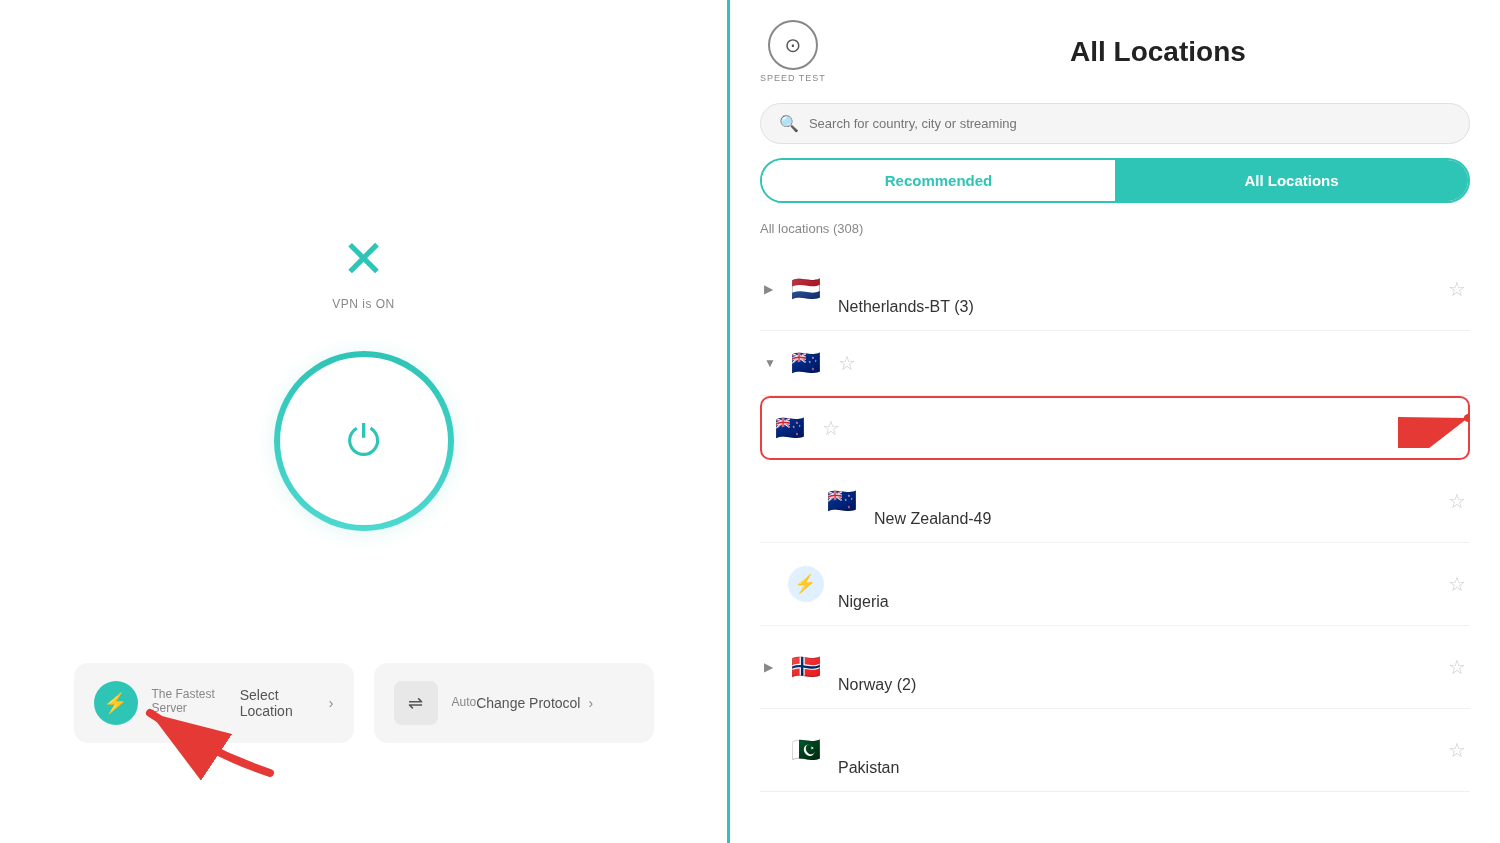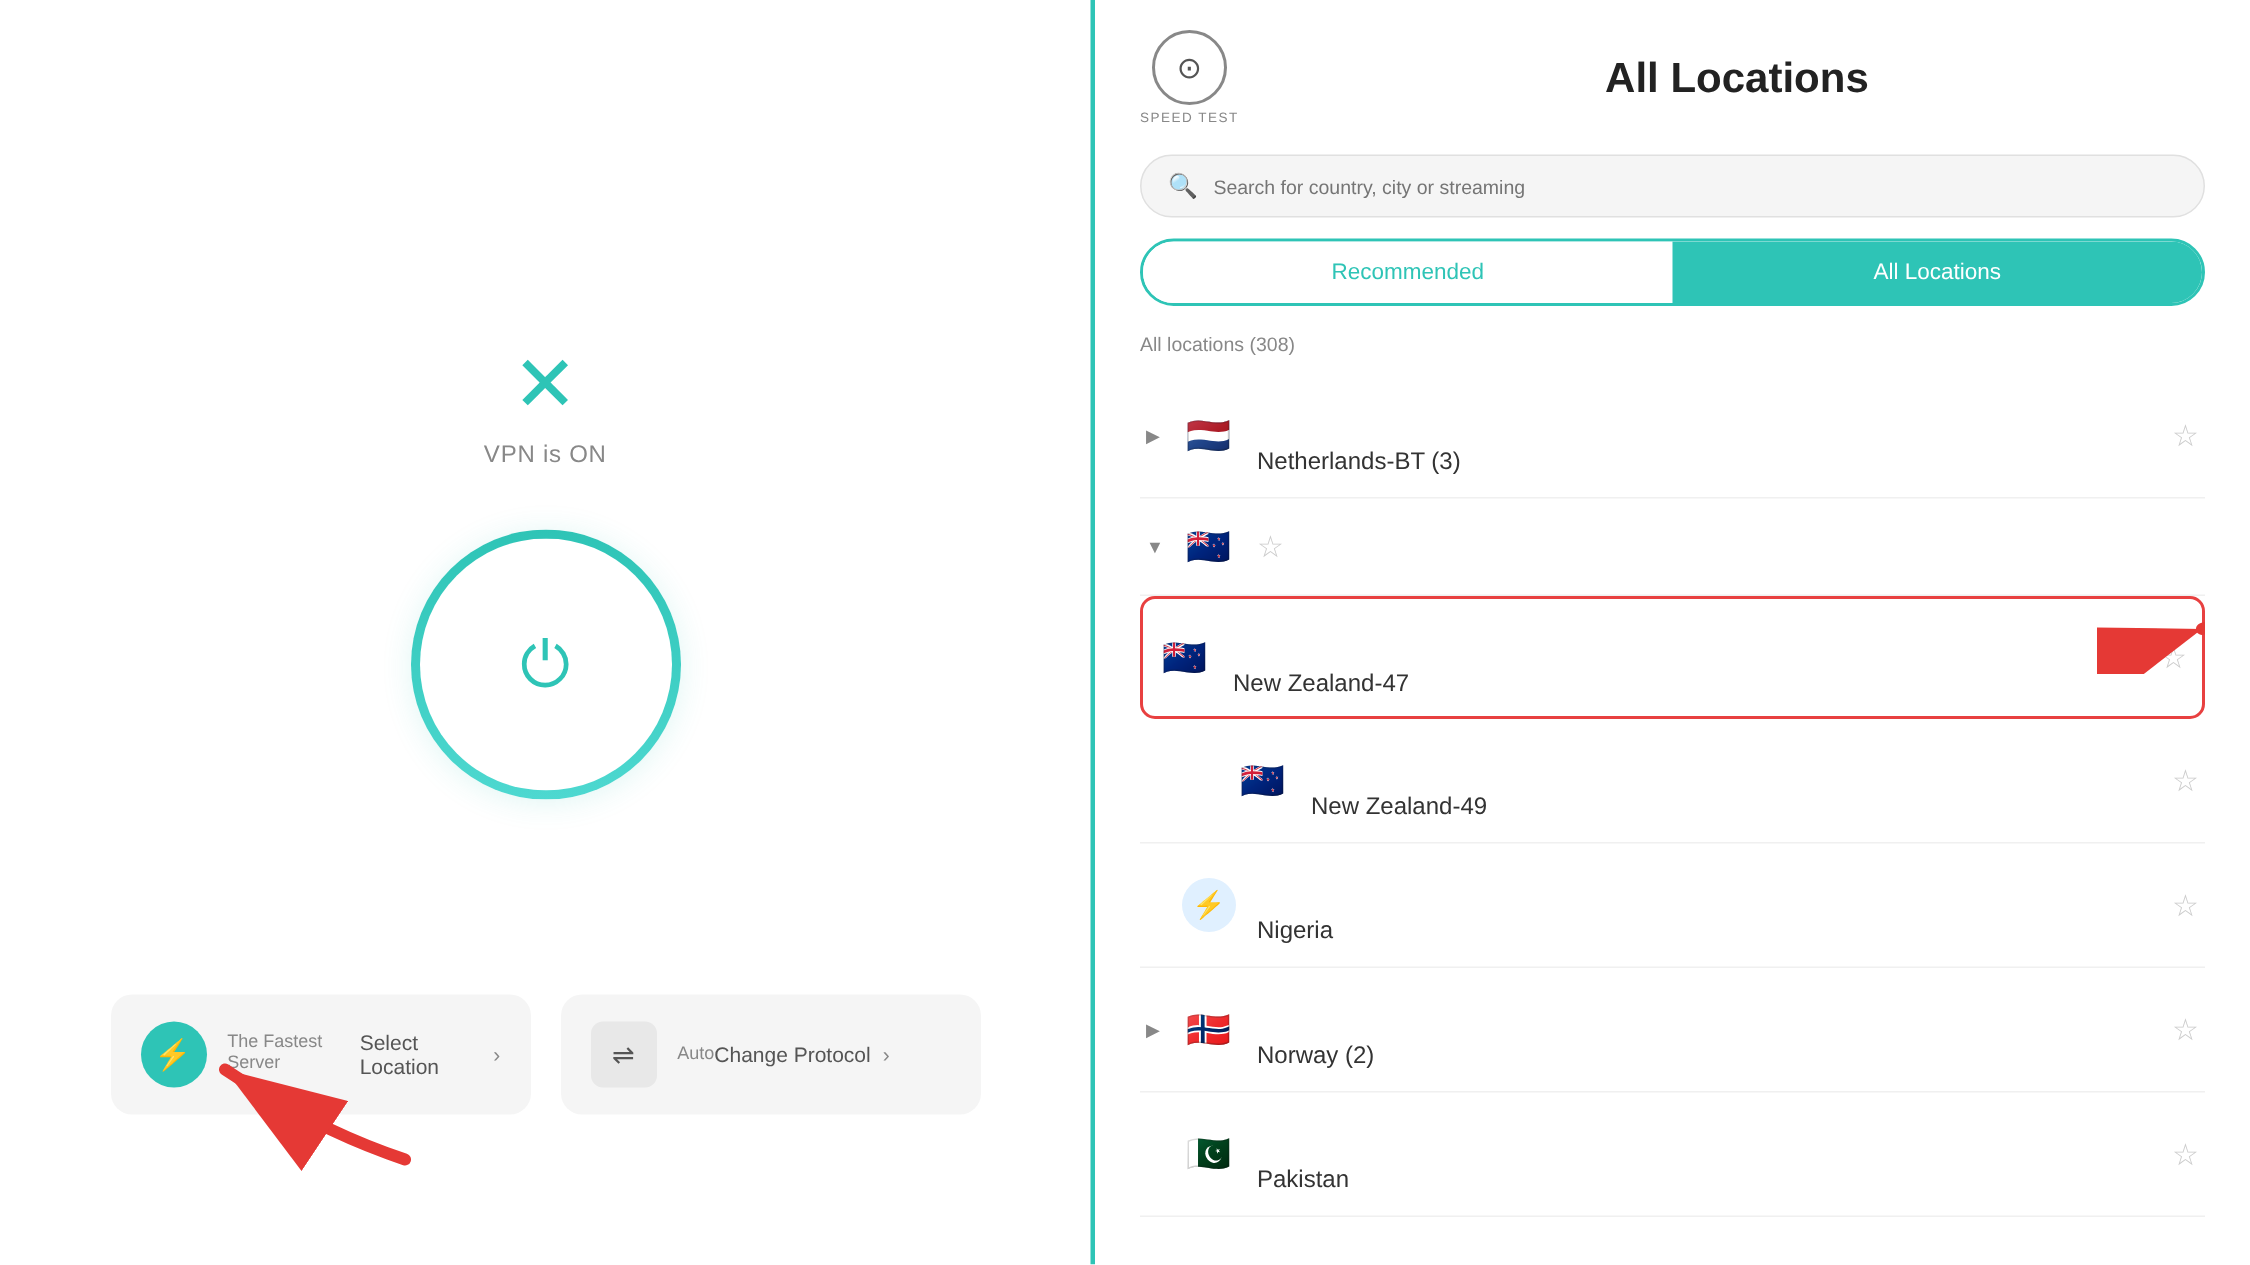--- a/index.html
+++ b/index.html
@@ -28,21 +28,21 @@
     .vpn-close-icon {
       color: #2ec4b6;
       font-size: 52px;
       margin-bottom: 12px;
       line-height: 1;
       font-weight: 300;
     }
 
     .vpn-status-text {
       color: #888;
-      font-size: 16px;
+      font-size: 12px;
       margin-bottom: 40px;
       letter-spacing: 0.5px;
     }
 
     .power-ring {
       width: 180px;
       height: 180px;
       border-radius: 50%;
       border: 6px solid transparent;
       background: linear-gradient(white, white) padding-box,
@@ -194,21 +194,21 @@
       border: 2px solid #2ec4b6;
       overflow: hidden;
       margin-bottom: 10px;
     }
 
     .tab {
       flex: 1;
       padding: 12px;
       text-align: center;
       font-size: 15px;
-      font-weight: 400;
+      font-weight: 700;
       cursor: pointer;
     }
 
     .tab.inactive { color: #2ec4b6; background: #fff; }
     .tab.active { color: #fff; background: #2ec4b6; }
 
     .locations-count {
       font-size: 13px;
       color: #888;
       padding: 8px 0;
@@ -331,21 +331,20 @@
     </div>
 
     <div class="location-item">
       <span class="expand-arrow">▼</span>
       <span class="location-flag">🇳🇿</span>
       <span class="star-icon">☆</span>
     </div>
 
     <div class="location-item child-item selected" style="position:relative;">
       <span class="location-flag">🇳🇿</span>
-      <span class="location-name">New Zealand-47</span>
       <span class="star-icon">☆</span>
 
       <svg style="position:absolute;right:-130px;top:-30px;pointer-events:none;z-index:10;" width="200" height="80" viewBox="0 0 200 80">
         <defs>
           <marker id="arrowhead-r" markerWidth="10" markerHeight="7" refX="0" refY="3.5" orient="auto">
             <polygon points="10 0, 0 3.5, 10 7" fill="#e53935"></polygon>
           </marker>
         </defs>
         <path d="M 195 10 Q 130 30 70 50" stroke="#e53935" stroke-width="8" fill="none" marker-end="url(#arrowhead-r)" stroke-linecap="round"></path>
       </svg>

